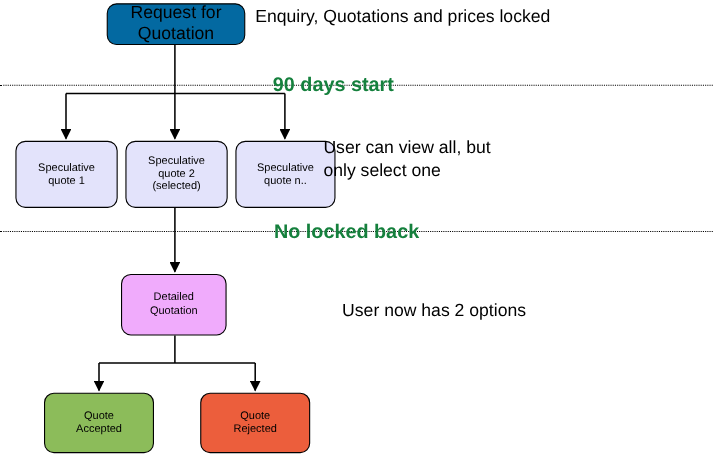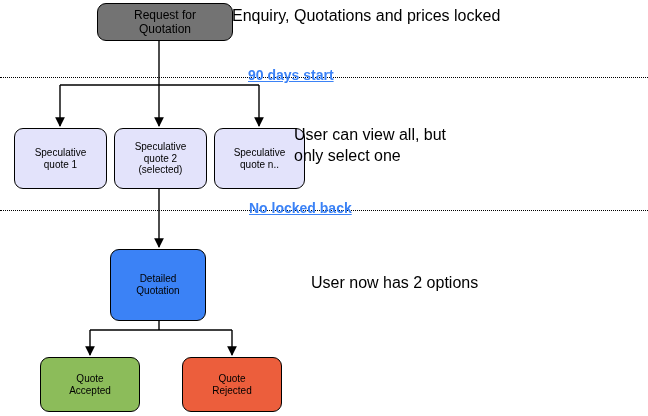--- a/index.html
+++ b/index.html
@@ -29,37 +29,37 @@
     display: flex;
     align-items: center;
     justify-content: center;
     text-align: center;
     line-height: 1.18;
     white-space: pre-line;
     color: #000000;
   }
   .node-rfq {
     left: 97px; top: 3px;
-    width: 136px; height: 38px;
-    background: #737373;
-    font-size: 12px;
+    width: 126px; height: 38px;
+    background: #0369a1;
+    font-size: 16px;
   }
   .node-spec {
     top: 128px;
     height: 61px;
     background: #e3e3fb;
     font-size: 10px;
   }
   .spec-1 { left: 14px;  width: 93px; }
   .spec-2 { left: 114px; width: 93px; }
   .spec-3 { left: 214px; width: 91px; }
   .node-detailed {
     left: 110px; top: 249px;
-    width: 96px; height: 72px;
-    background: #3b82f6;
+    width: 96px; height: 56px;
+    background: #f0abfc;
     font-size: 10px;
   }
   .node-accepted {
     left: 40px; top: 357px;
     width: 100px; height: 55px;
     background: #8cbc5a;
     font-size: 10px;
   }
   .node-rejected {
     left: 182px; top: 357px;
@@ -84,26 +84,25 @@
     left: 0;
     width: 648px;
     height: 0;
     border-top: 1px dotted #000000;
   }
   .divider-90 { top: 77px; }
   .divider-nogoing { top: 210px; }
 
   .divider-label {
     position: absolute;
-    font-size: 14px;
+    font-size: 18px;
     font-weight: bold;
-    color: #3b82f6;
+    color: #15803d;
     background: transparent;
     white-space: nowrap;
-    text-decoration: underline;
   }
   .label-90 { left: 248px; top: 67px; }
   .label-nogoing { left: 249px; top: 200px; }
 </style>
 </head>
 <body>
 
 <svg id="canvas" viewBox="0 0 648 416" xmlns="http://www.w3.org/2000/svg">
   <defs>
     <marker id="arrow" viewBox="0 0 10 10" refX="9" refY="5" markerWidth="7" markerHeight="7" orient="auto-start-reverse">

